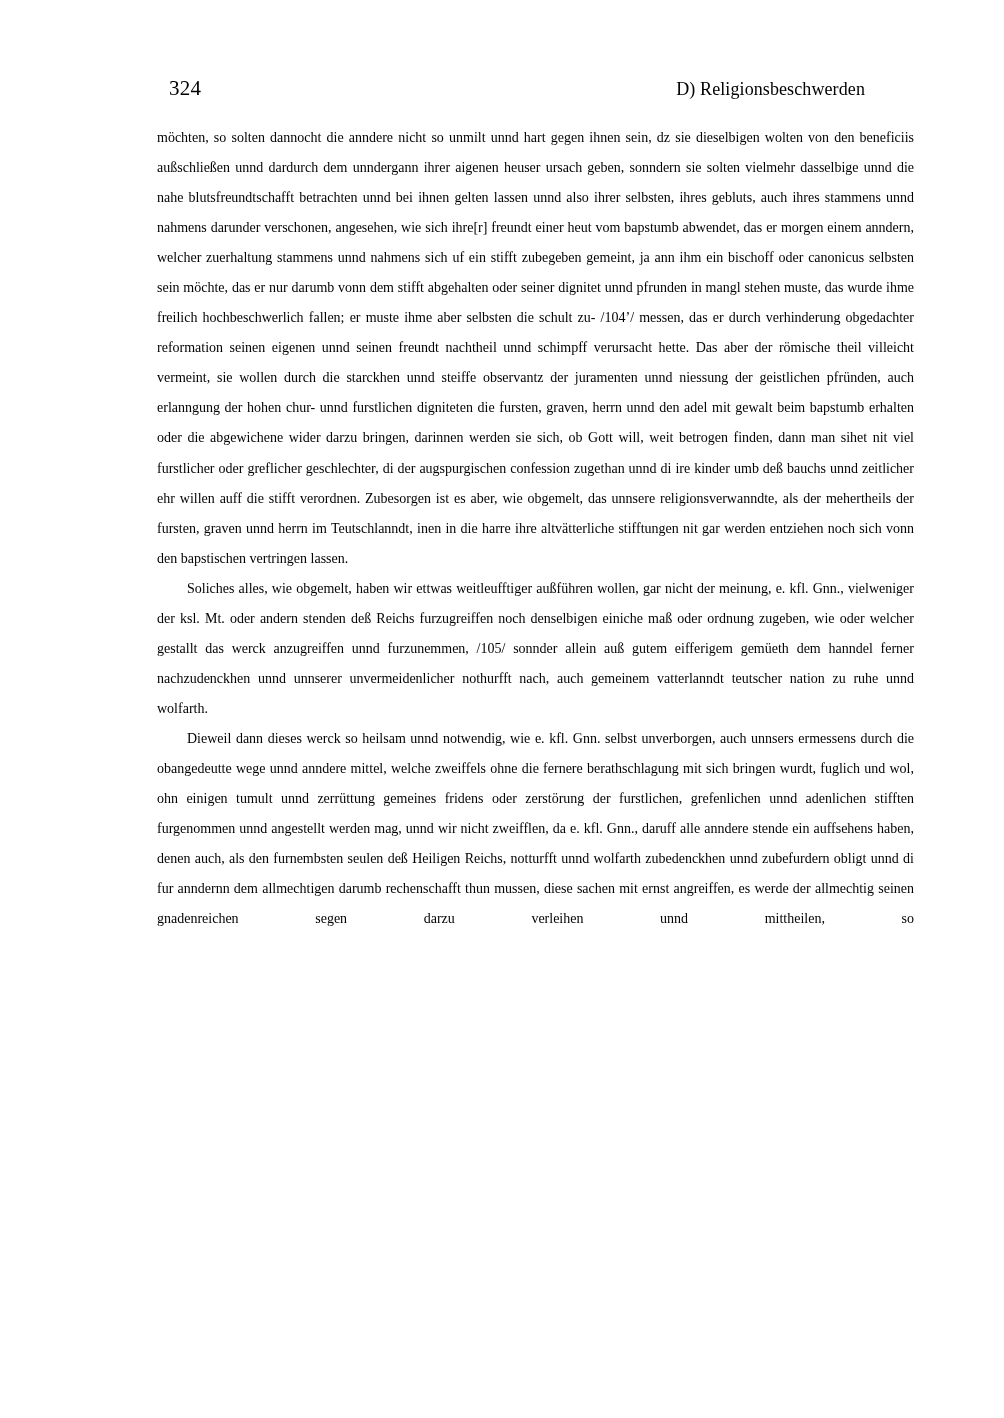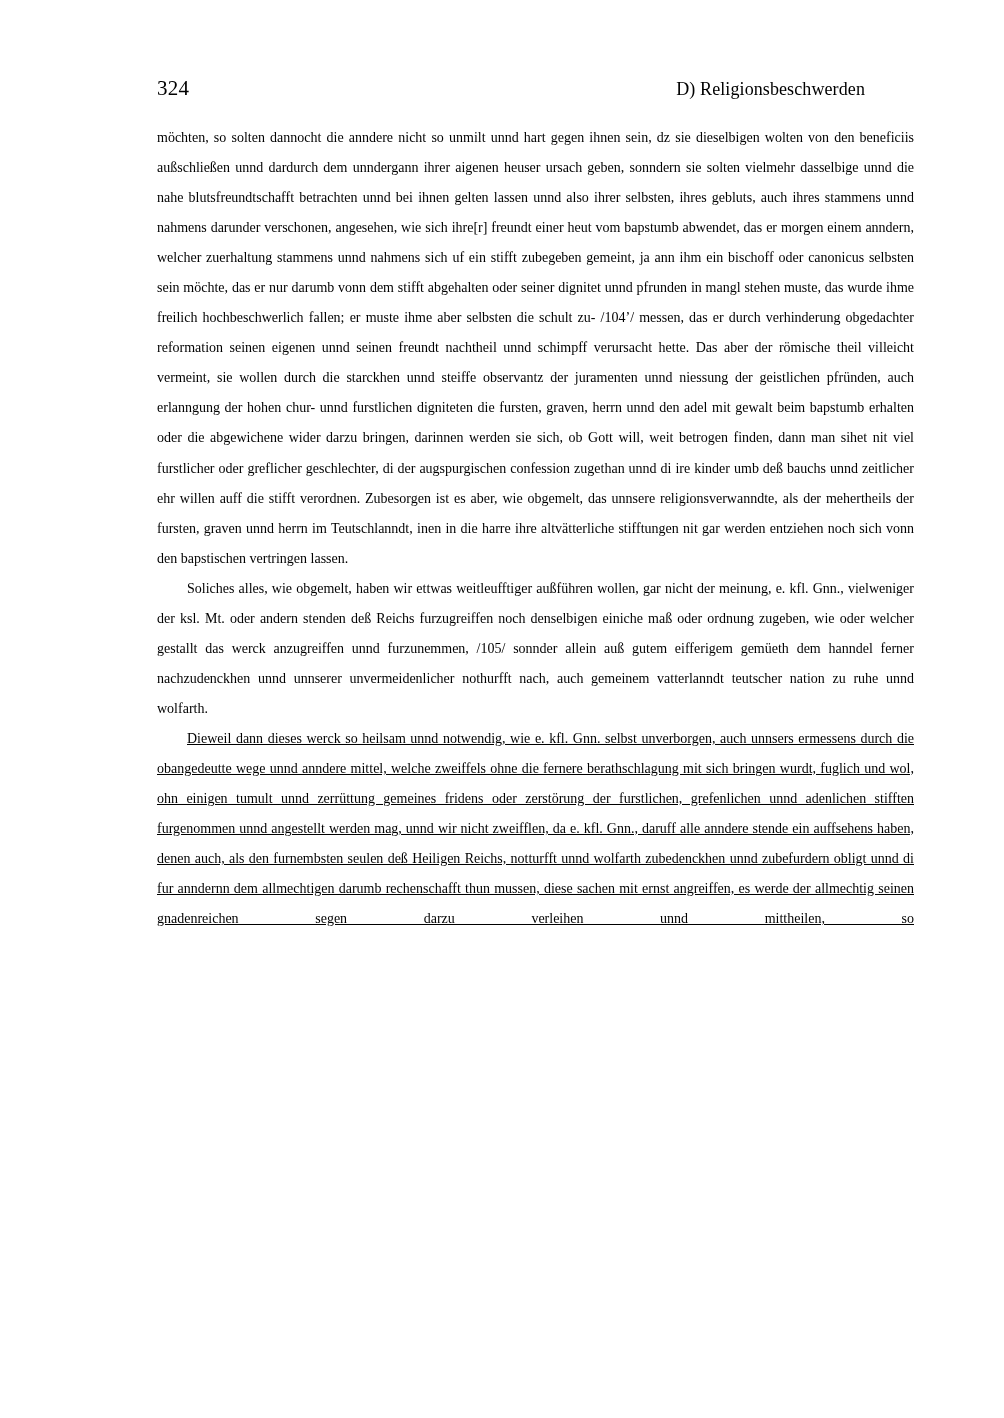--- a/index.html
+++ b/index.html
@@ -27,21 +27,21 @@
   
   .page-header {
     position: absolute;
     top: 74px;
     left: 157px;
     width: 756px;
     height: 30px;
   }
   .folio-number {
     position: absolute;
-    left: 0;
+    left: 12px;
     top: 0;
     font-size: 21px;
     line-height: 28px;
     letter-spacing: 0.2px;
   }
   .running-head {
     position: absolute;
     left: 0;
     top: 1px;
     width: 756px;
@@ -69,21 +69,20 @@
     word-spacing: 0px;
     hyphens: none;
     -webkit-hyphens: none;
   }
   .para.indent {
     text-indent: 30px;
   }
   
   .para:last-child {
     text-align: justify;
-    text-decoration: underline;
   }
   .para:last-child::after {
     content: "";
     display: inline-block;
     width: 100%;
   }
   
   .para.continues::after {
     content: "";
     display: inline-block;

